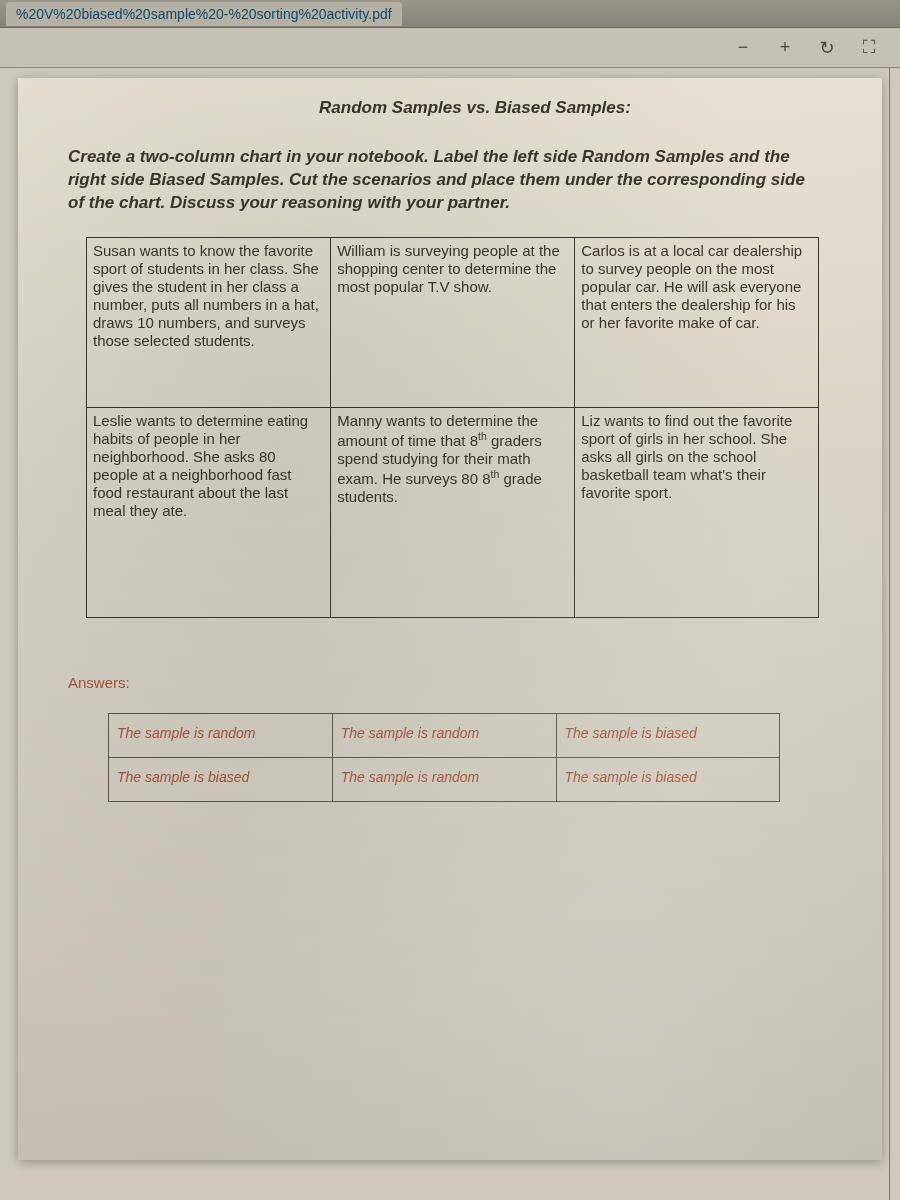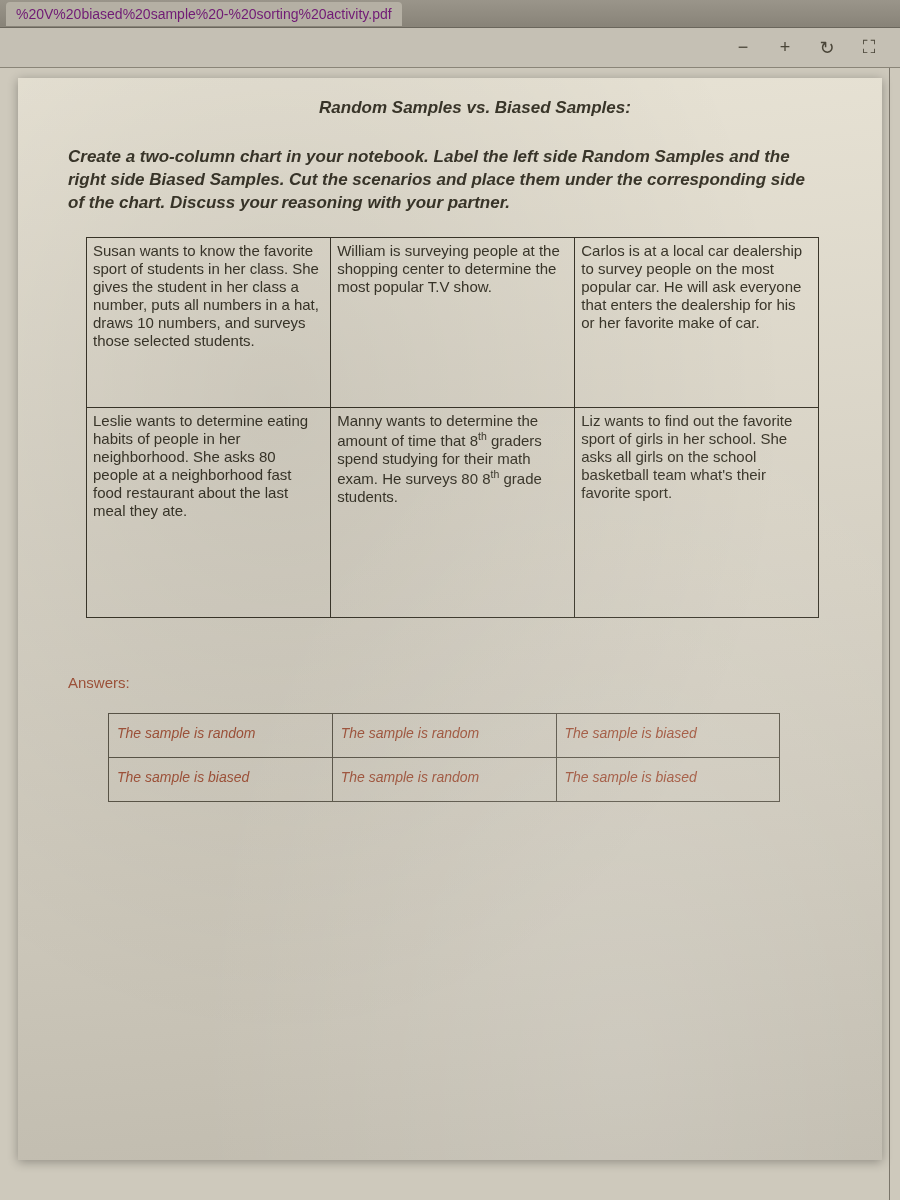--- a/index.html
+++ b/index.html
@@ -16,21 +16,21 @@
       height: 28px;
       display: flex;
       align-items: center;
       padding-left: 6px;
       border-bottom: 1px solid #6a665c;
     }
     .tab {
       background: #b5b0a4;
       padding: 4px 10px;
       font-size: 14px;
-      color: #701a75;
+      color: #0c4a6e;
       border-radius: 4px 4px 0 0;
       font-family: 'Segoe UI', sans-serif;
     }
     .toolbar {
       height: 40px;
       background: #c5c0b4;
       display: flex;
       justify-content: flex-end;
       align-items: center;
       gap: 20px;

